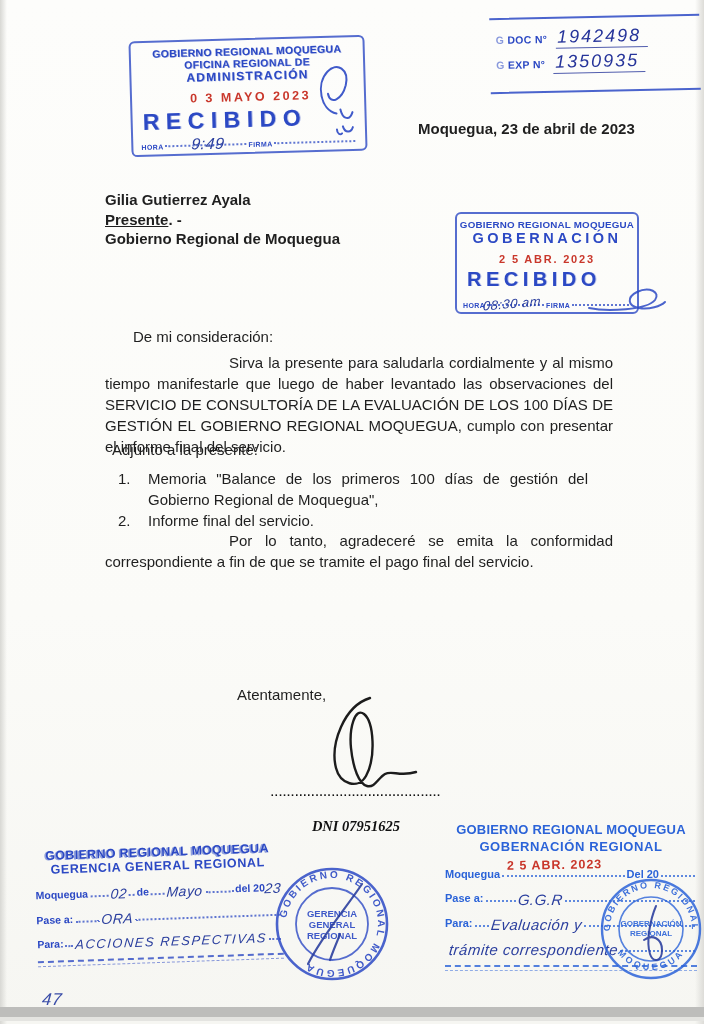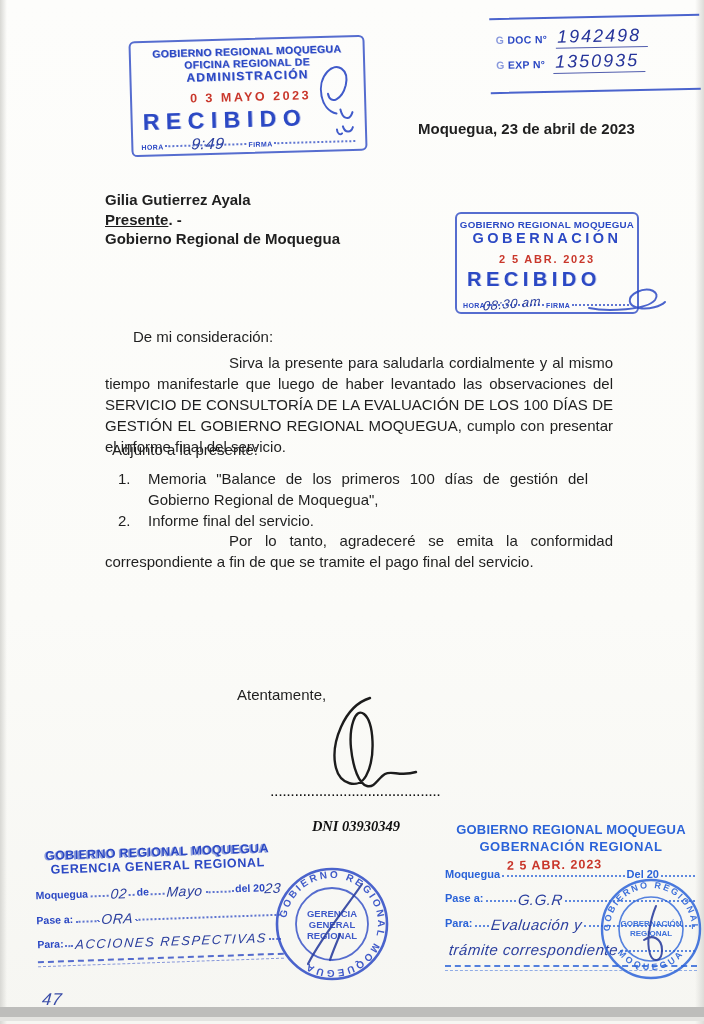--- a/index.html
+++ b/index.html
@@ -172,21 +172,21 @@
       <span class="li-text">Informe final del servicio.</span>
     </div>
   </div>
   <p id="para2" class="doc-text justified">Por lo tanto, agradeceré se emita la conformidad correspondiente a fin de que se tramite el pago final del servicio.</p>
   <div id="closing" class="doc-text">Atentamente,</div>
 
   <svg id="sig-svg" width="150" height="104" viewBox="0 0 150 104">
     <path d="M72,6 C46,14 32,52 38,76 C42,92 60,98 68,84 C78,66 76,30 66,22 C57,15 51,36 53,56 C55,76 61,92 69,94 C77,96 80,86 87,82 C94,78 102,85 118,80" fill="none" stroke="#1c1c1c" stroke-width="2.4" stroke-linecap="round"></path>
   </svg>
   <div id="sig-dots">..........................................</div>
-  <div id="sig-dni">DNI 03930349</div>
+  <div id="sig-dni">DNI 07951625</div>
 
   <div id="ger-stamp" class="stamp">
     <div class="org">GOBIERNO REGIONAL MOQUEGUA</div>
     <div class="off">GERENCIA GENERAL REGIONAL</div>
     <div class="stamp-row">
       <span class="lbl">Moquegua</span>
       <span class="dotted-k" style="width:18px;"></span>
       <span class="hand hw">02</span>
       <span class="dotted-k" style="width:6px;"></span>
       <span class="lbl">de</span>

